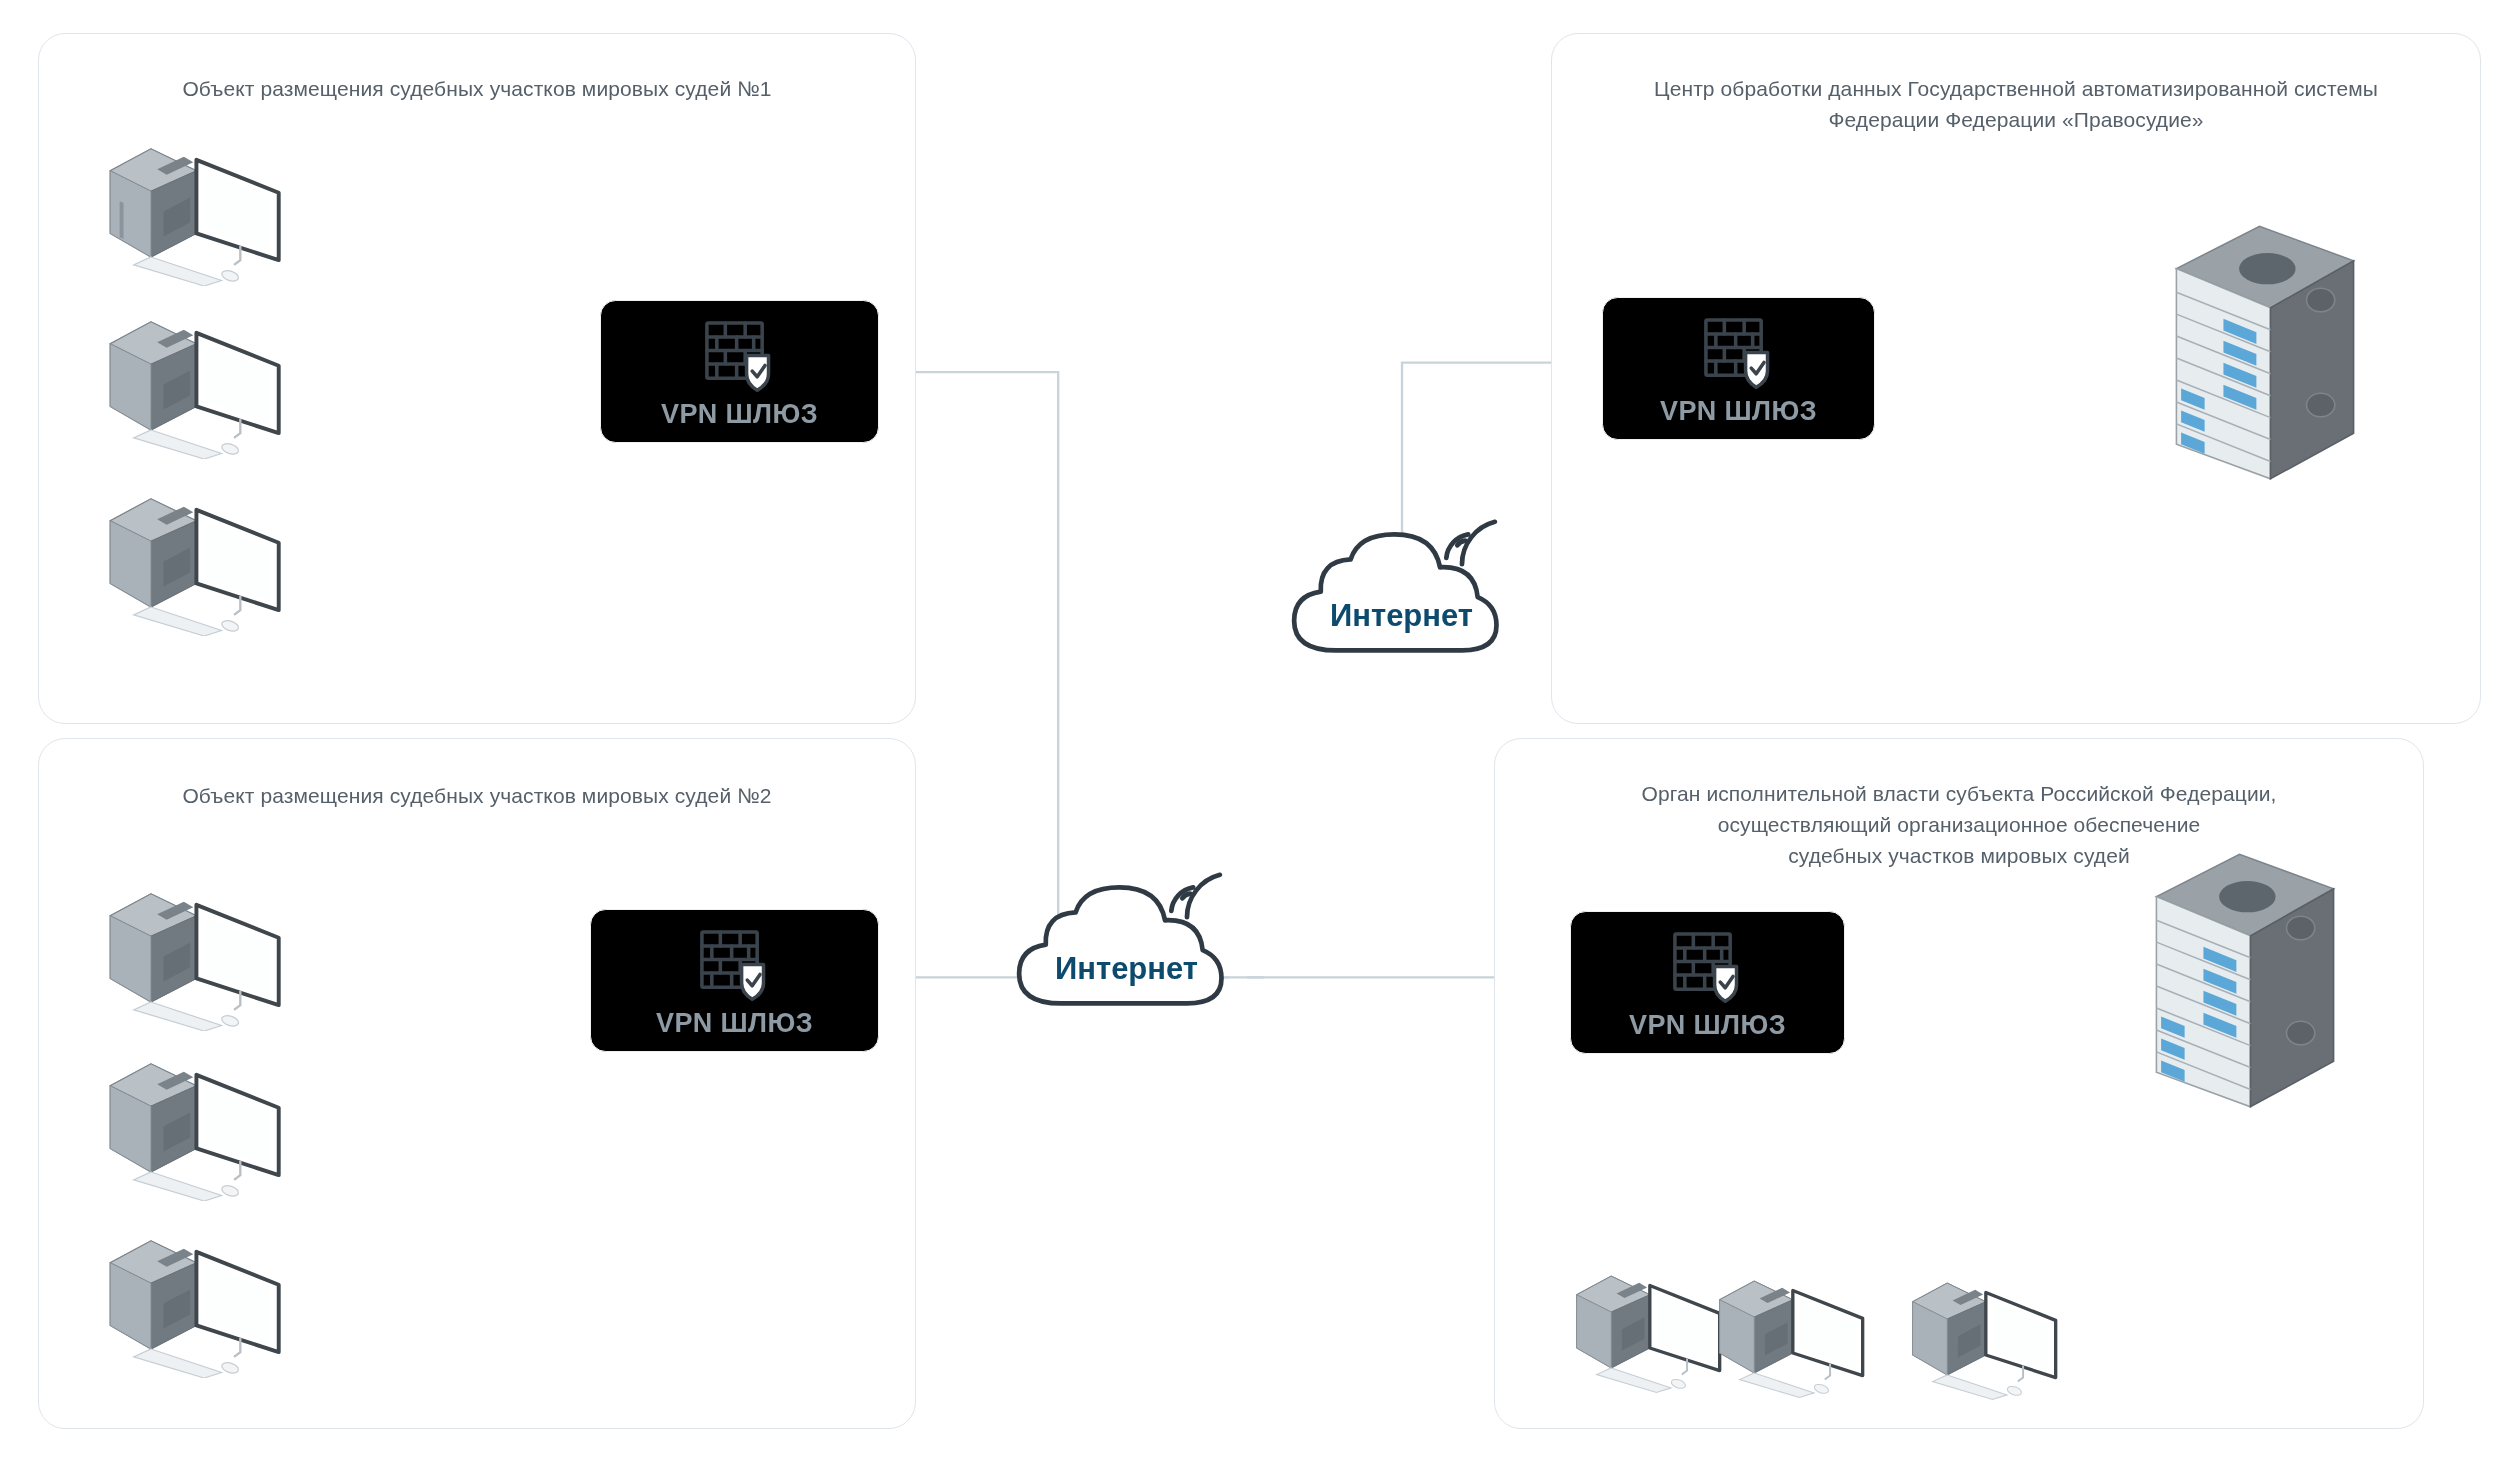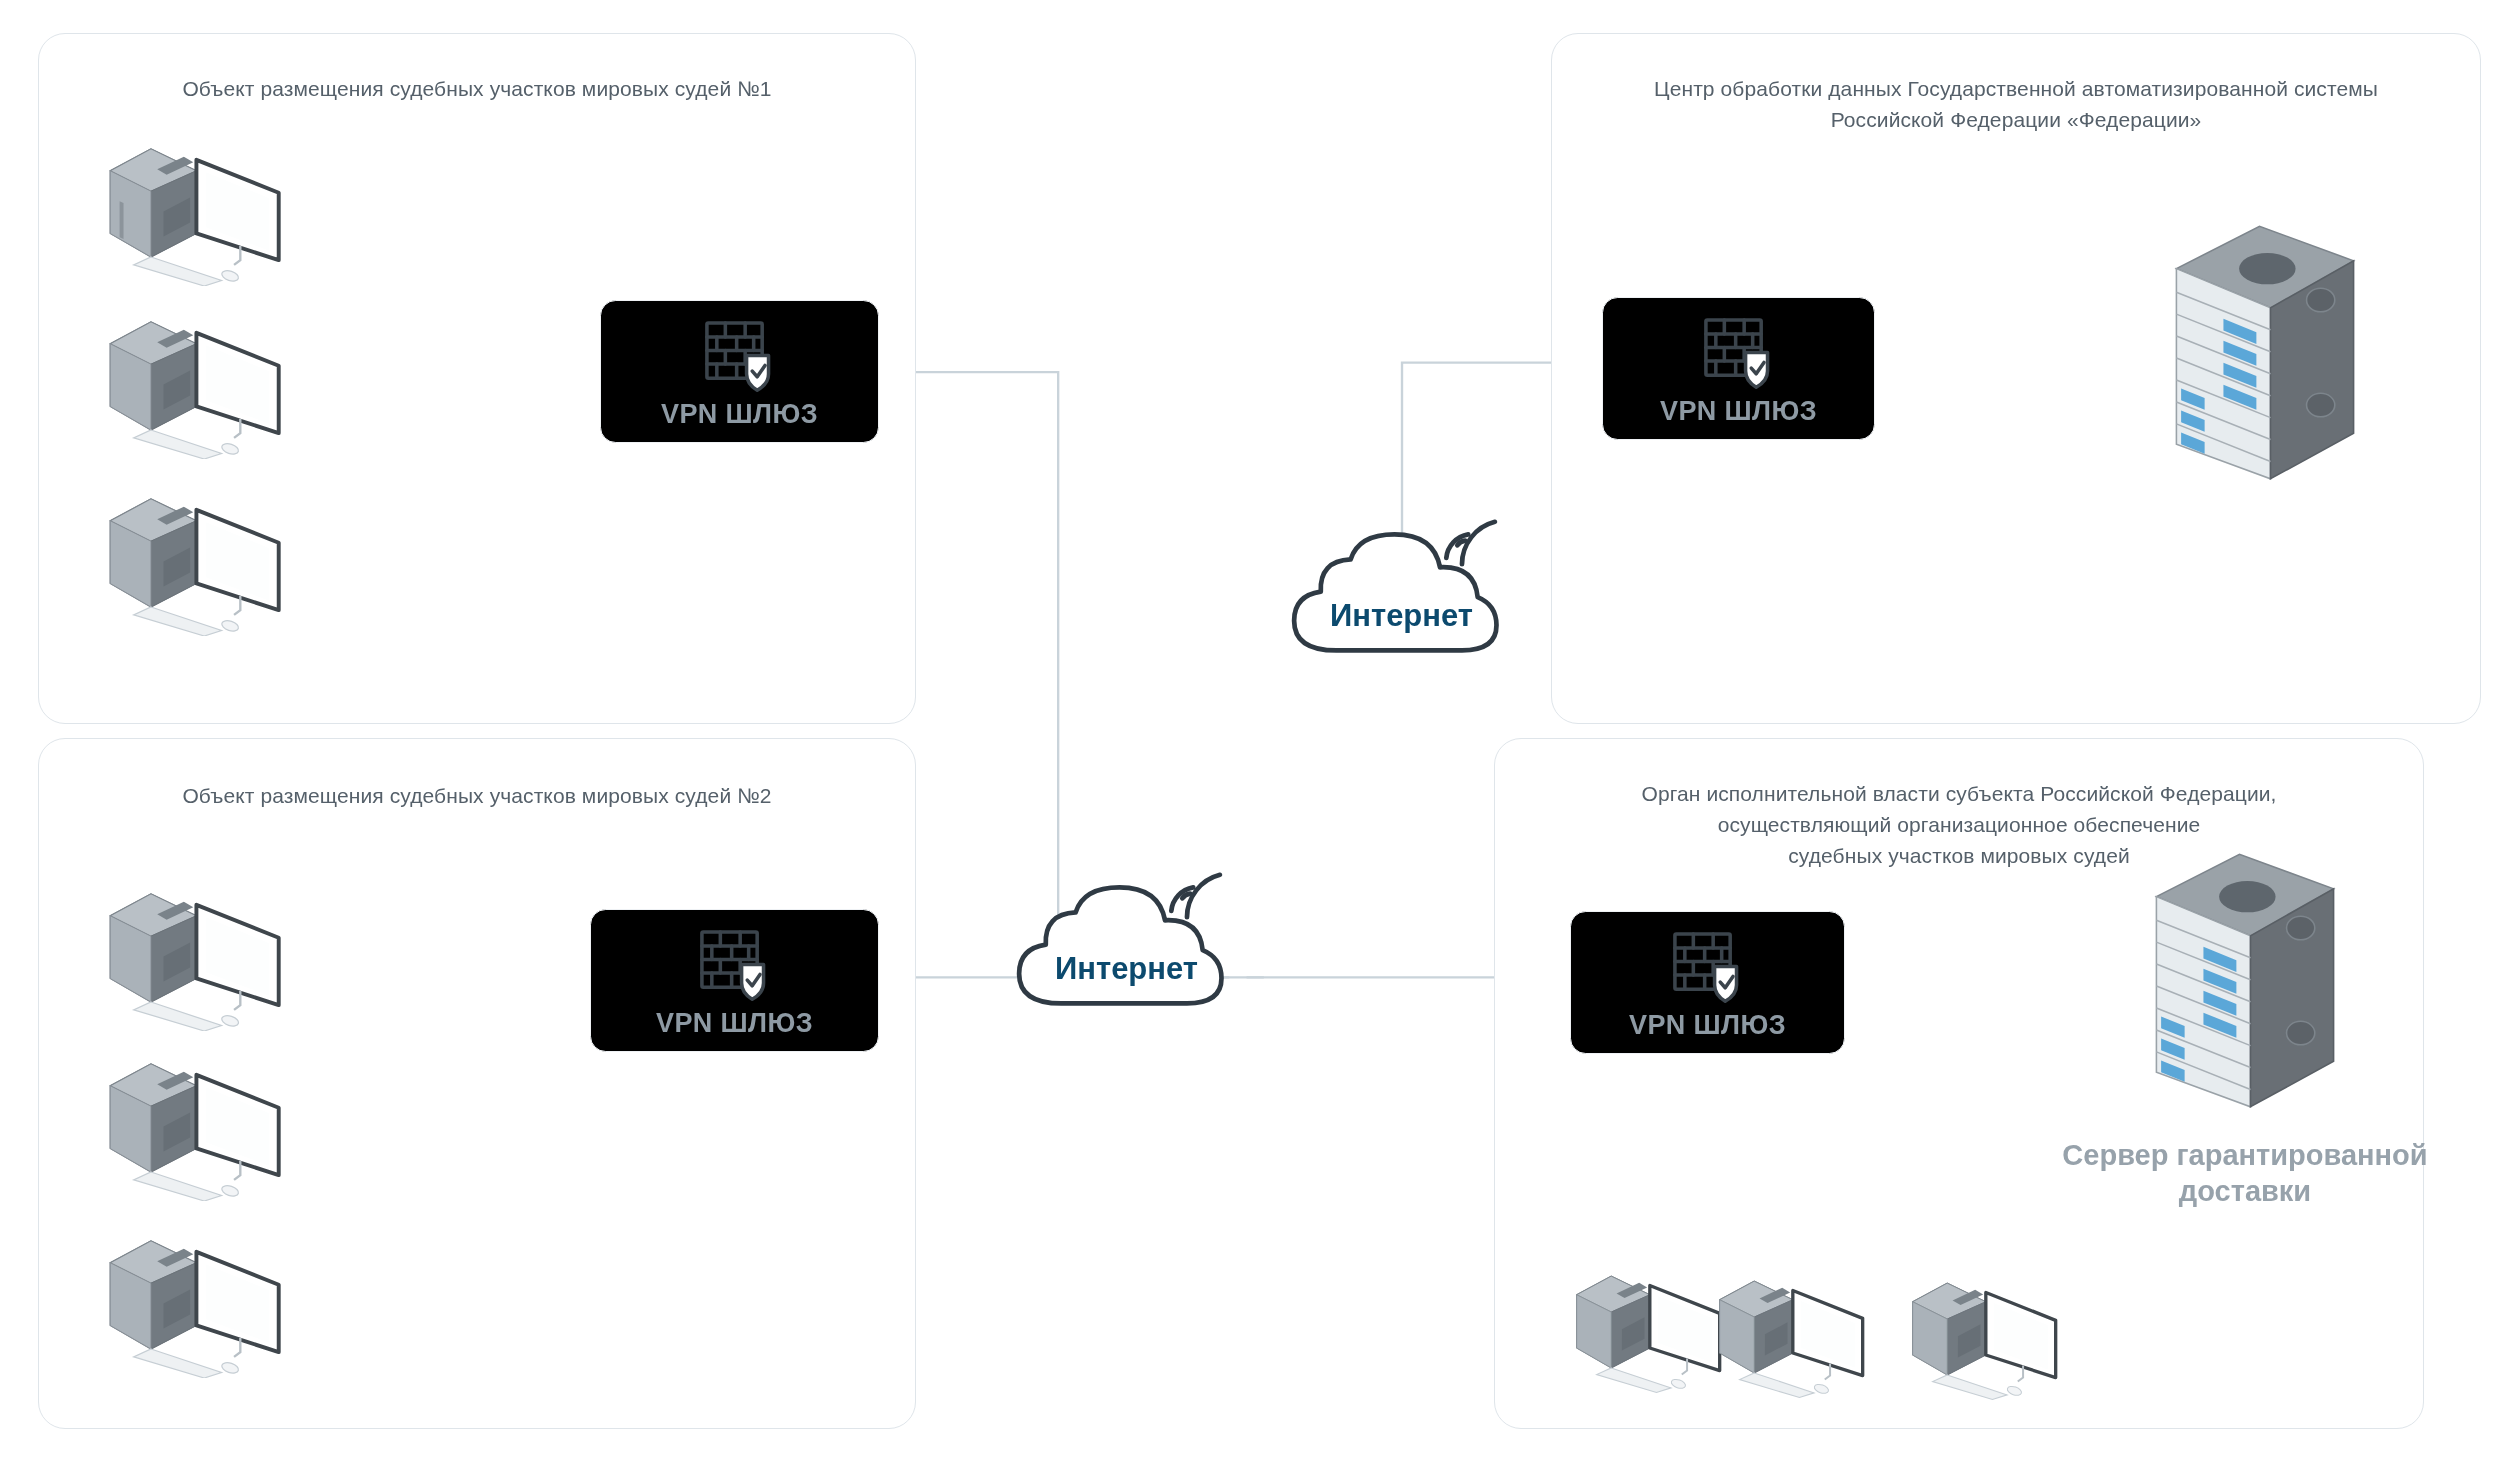--- a/index.html
+++ b/index.html
@@ -284,21 +284,21 @@
         <line x1="56" y1="72" x2="56" y2="92"></line>
         <path d="M70 60 L101 60 L101 86 Q101 100 85 109 Q70 100 70 86 Z" fill="#ffffff"></path>
         <polyline points="78,82 85,90 96,74"></polyline>
       </g>
     </svg>
     <div class="vpn-label">VPN ШЛЮЗ</div>
   </div>
 
   <div class="panel" id="panel-tr">
     <div class="panel-title">Центр обработки данных Государственной автоматизированной системы
-Российской Федерации «Федерации»</div>
+Федерации Федерации «Правосудие»</div>
   </div>
 
   <div class="vpn-box" style="left:1602px;top:297px;width:273px;height:143px;">
     <svg class="vpn-icon" viewBox="0 0 120 120" xmlns="http://www.w3.org/2000/svg">
       <g fill="none" stroke="#3b444c" stroke-width="5" stroke-linejoin="round" stroke-linecap="round">
         <rect x="14" y="14" width="78" height="78" rx="2"></rect>
         <line x1="14" y1="34" x2="92" y2="34"></line>
         <line x1="14" y1="53" x2="92" y2="53"></line>
         <line x1="14" y1="72" x2="70" y2="72"></line>
         <line x1="40" y1="14" x2="40" y2="34"></line>
@@ -401,22 +401,20 @@
         <polygon points="72,154 114,171 114,186 72,169"></polygon>
         <polygon points="72,182 114,199 114,214 72,197"></polygon>
         <polygon points="72,210 114,227 114,242 72,225"></polygon>
         <polygon points="18,215 48,227 48,242 18,230"></polygon>
         <polygon points="18,243 48,255 48,270 18,258"></polygon>
         <polygon points="18,271 48,283 48,298 18,286"></polygon>
       </g>
     </svg>
   </div>
 
-  <div class="rack-caption" style="left:1994px;top:1137px;width:502px;">Сервер гарантированной
-доставки</div>
 
   <div class="pc" style="left:1570px;top:1268px;">
     <svg width="153" height="126" viewBox="0 0 230 185" xmlns="http://www.w3.org/2000/svg">
       <polygon points="10,38 62,10 120,38 120,118 62,148 10,118" fill="#9ba4ab" stroke="#7e868d" stroke-width="1.6"></polygon>
       <polygon points="10,38 62,10 120,38 62,64" fill="#b9c0c6" stroke="#7e868d" stroke-width="1.4"></polygon>
       <polygon points="62,64 120,38 120,118 62,148" fill="#727a81" stroke="#6a7178" stroke-width="1.2"></polygon>
       <polygon points="10,38 62,64 62,148 10,118" fill="#aab2b9" stroke="#878f96" stroke-width="1.2"></polygon>
       <polygon points="70,36 104,20 116,27 82,43" fill="#7a838a"></polygon>
       <polygon points="78,90 112,72 112,104 78,122" fill="#676f76"></polygon>
       <polygon points="120,24 225,66 225,152 120,118" fill="#ffffff" stroke="#3f464c" stroke-width="5" stroke-linejoin="round"></polygon>

